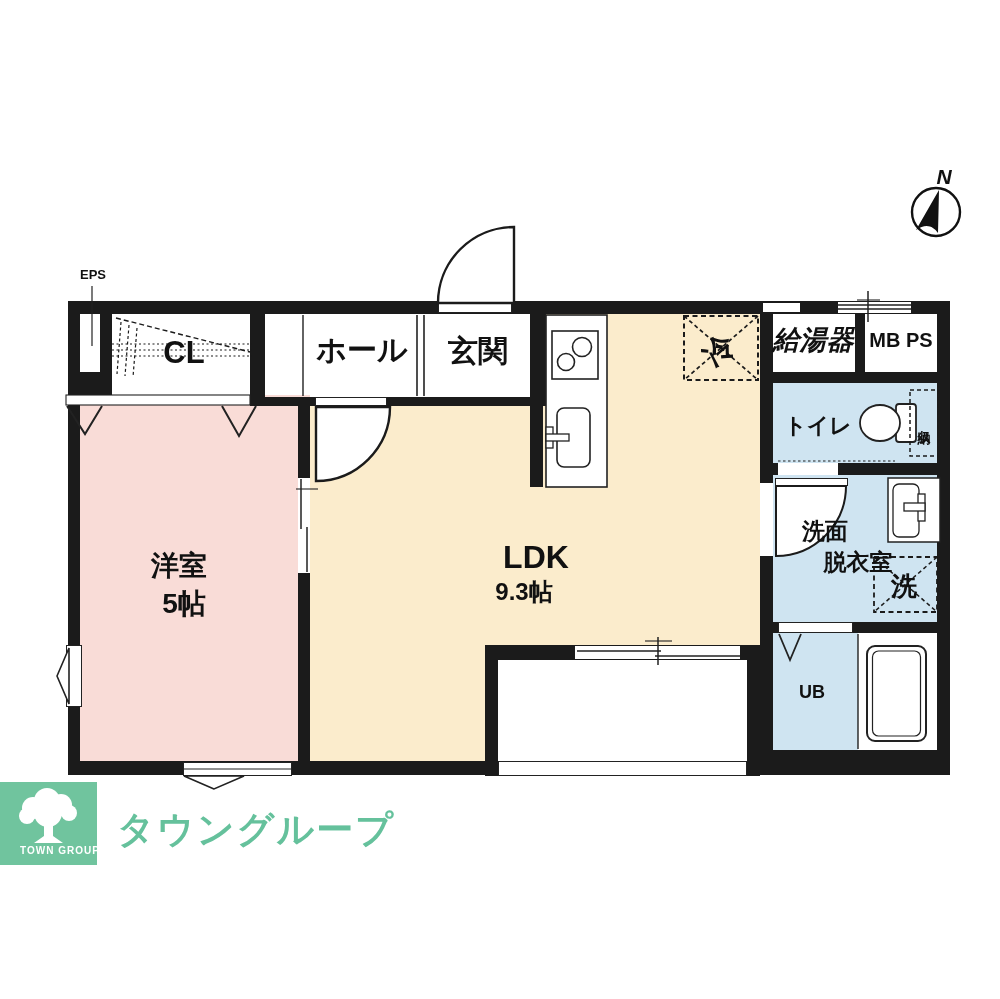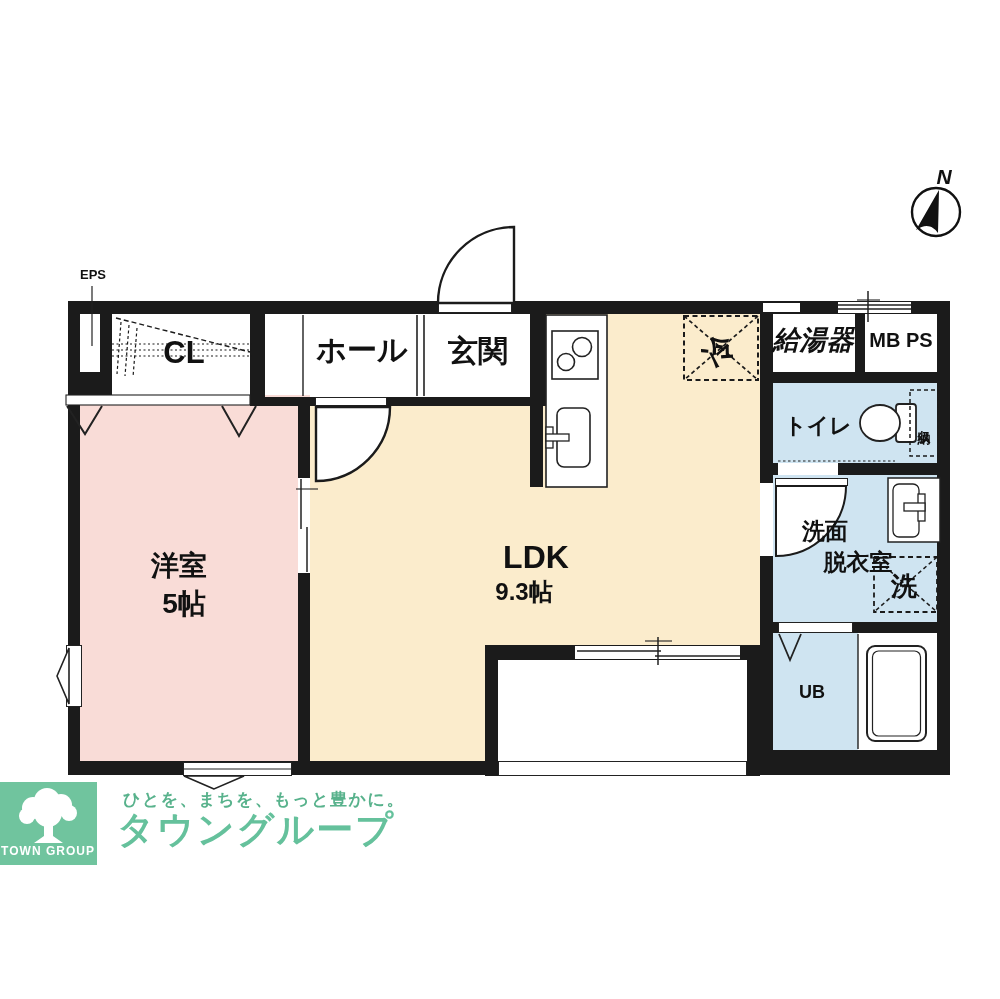--- a/index.html
+++ b/index.html
@@ -195,17 +195,16 @@
         <circle cx="33" cy="26" r="11"></circle>
         <circle cx="47" cy="19" r="13"></circle>
         <circle cx="61" cy="23" r="11"></circle>
         <circle cx="69" cy="31" r="8"></circle>
         <circle cx="27" cy="34" r="8"></circle>
         <circle cx="48" cy="31" r="14"></circle>
         <path d="M44,40 L53,40 L53,54 L63,61 L34,61 L44,54 Z"></path>
       </g>
     </svg>
   </div>
-  <div class="lbl" style="left:48px;top:851px;font-size:12px;color:#fff;letter-spacing:1px;">TOWN GROUP</div>
-  <div class="greentxt" style="left:123px;top:788px;font-size:17px;color:var(--tagline-green,#58b28c);letter-spacing:1.5px;">ひとを、まちを、もっと豊かに。</div>
+  <div class="lbl" style="left:60px;top:851px;font-size:10px;color:#fff;letter-spacing:1px;">TOWN GROUP</div>
   <div class="greentxt" style="left:117px;top:805px;font-size:37px;color:var(--company-green,#65c19c);letter-spacing:2px;">タウングループ</div>
 
 </div>
 
 </body></html>

